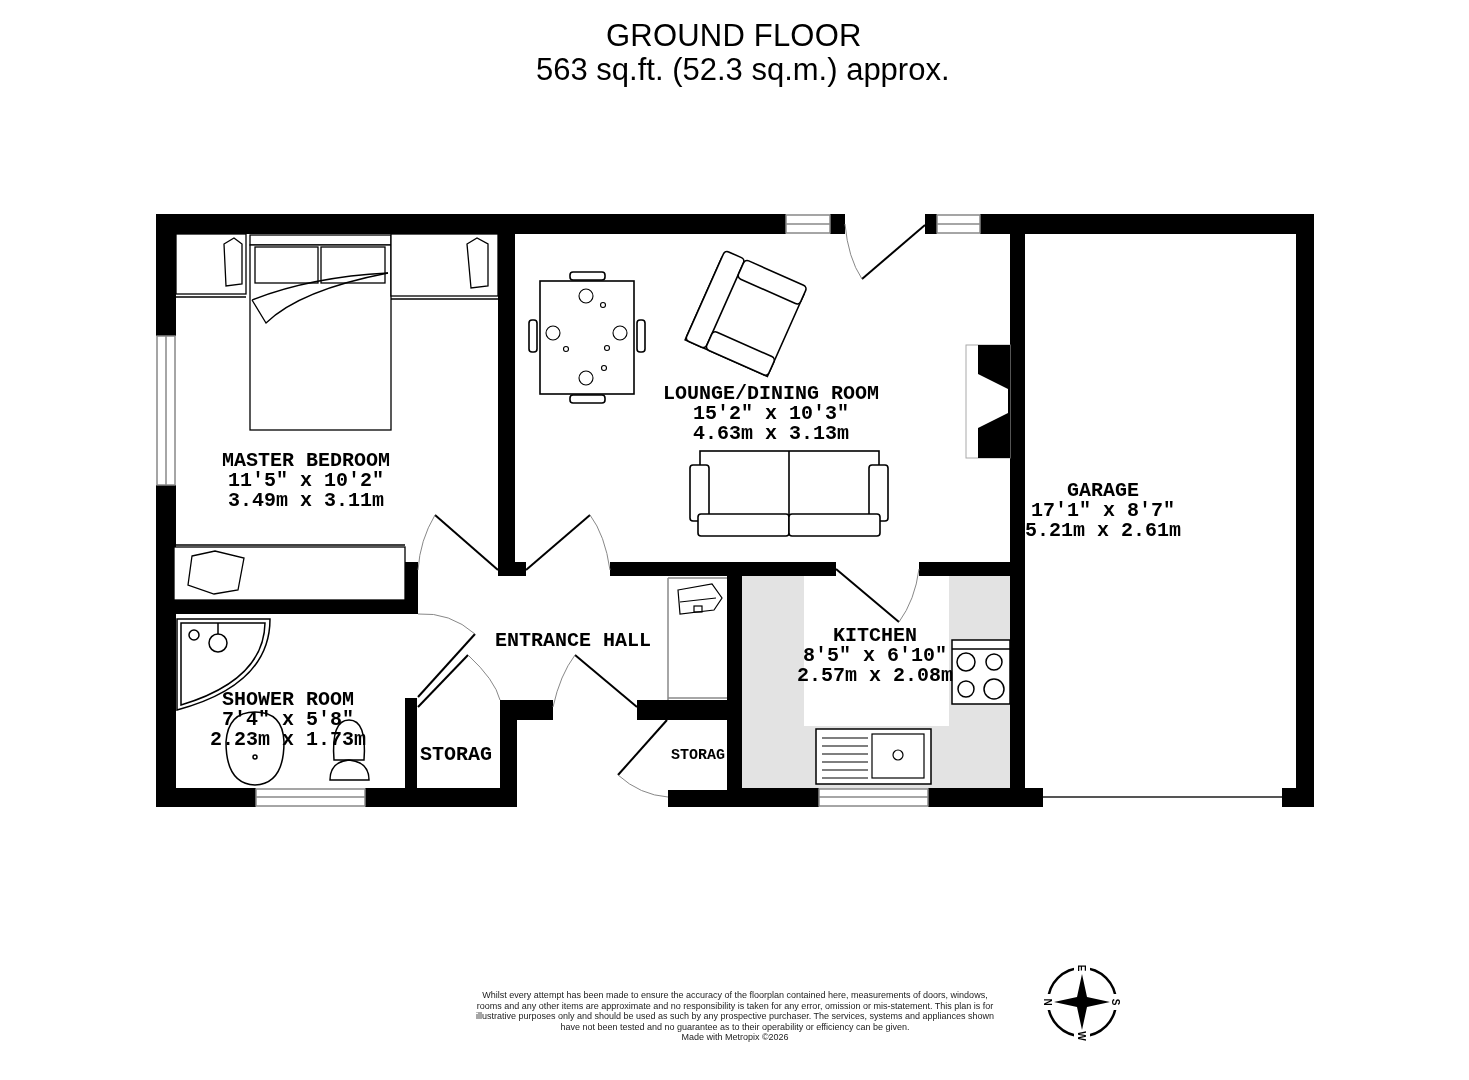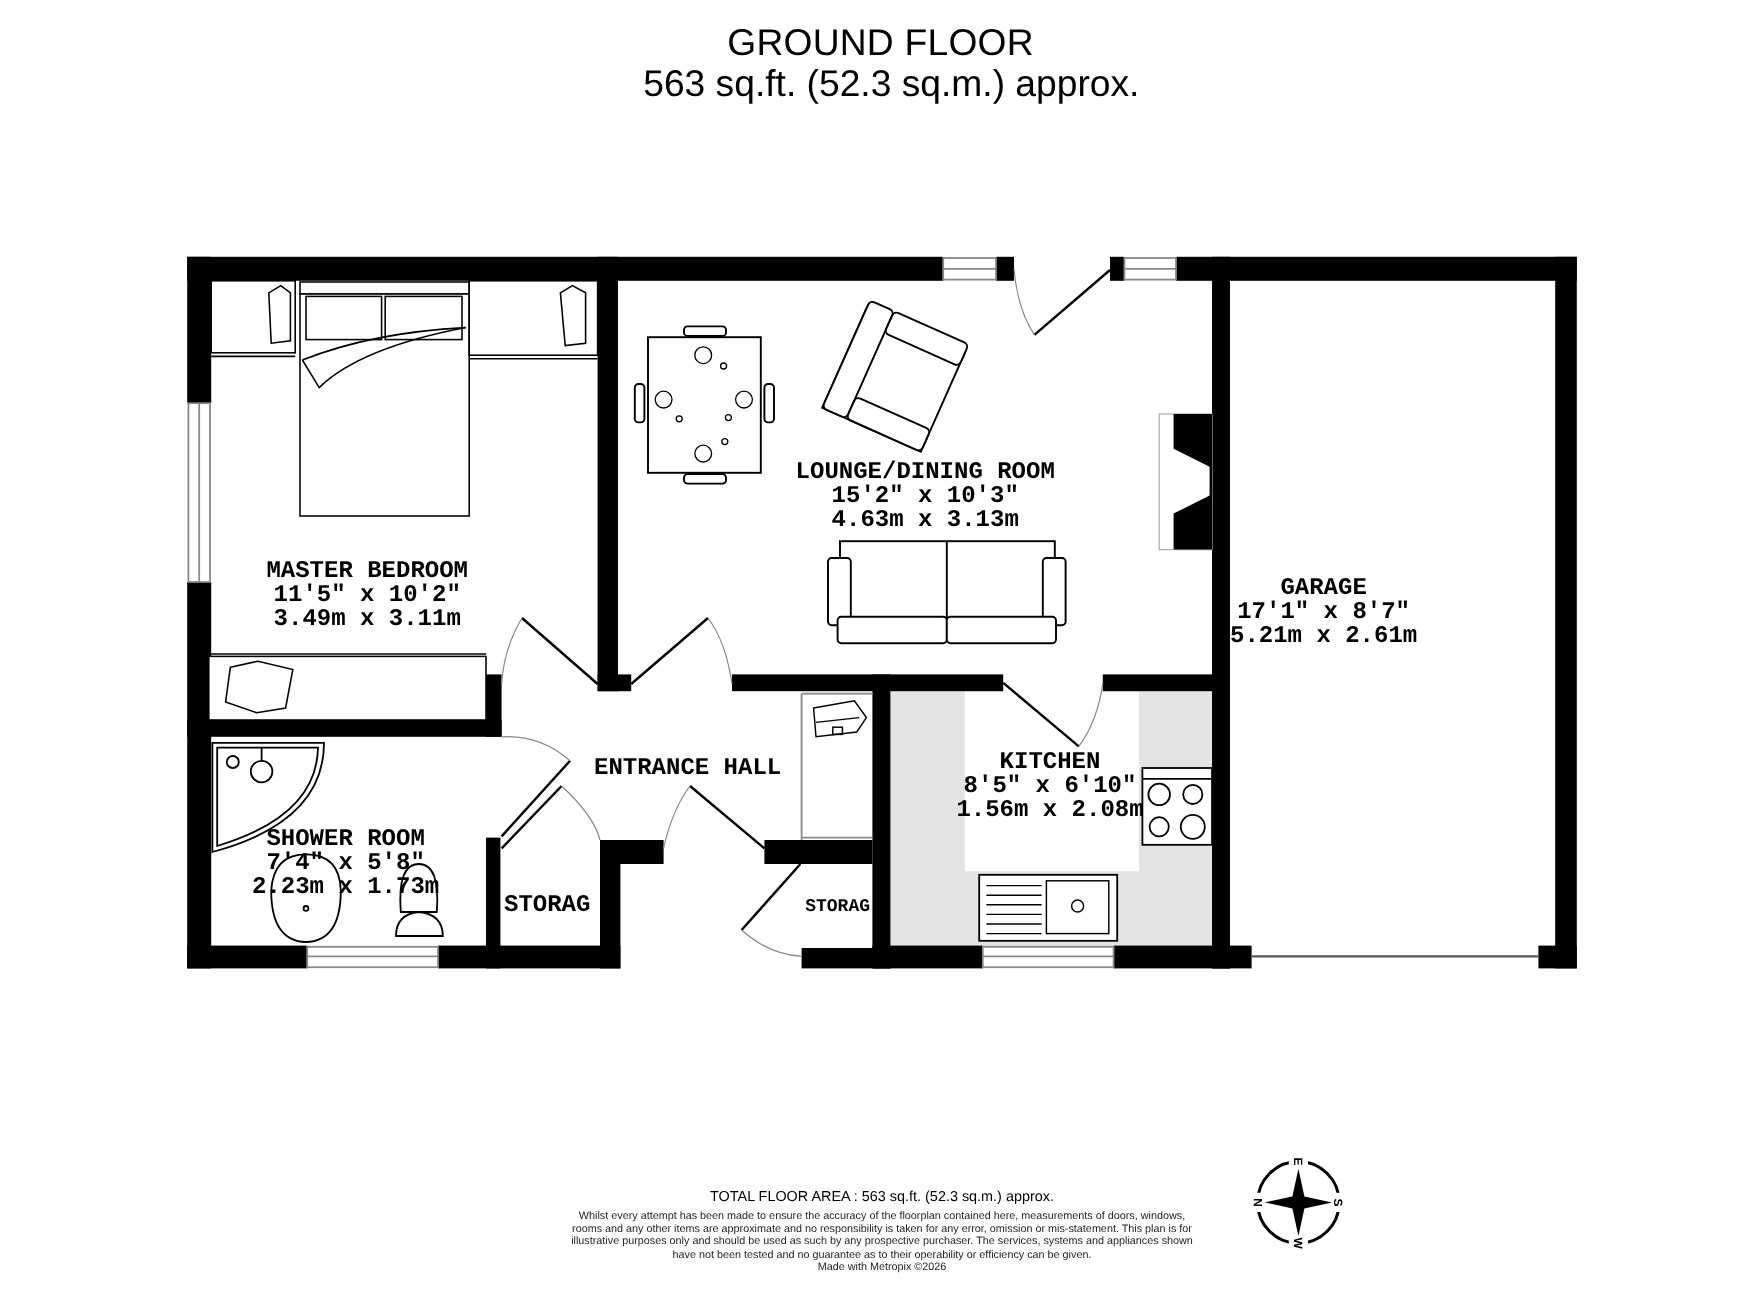--- a/index.html
+++ b/index.html
@@ -225,21 +225,21 @@
       <line x1="822" y1="754" x2="868" y2="754"></line>
         <line x1="822" y1="762" x2="868" y2="762"></line>
       <line x1="822" y1="770" x2="868" y2="770"></line>
         <line x1="822" y1="778" x2="868" y2="778"></line>
       <rect x="872" y="734" width="52" height="44"></rect>
       <circle cx="898" cy="755" r="5"></circle>
     </g>
   </g>
 </svg>
 
-<div class="room-label" style="left:306px; top:451px;margin-top:16px;">
+<div class="room-label" style="left:306px; top:451px;">
   <span>MASTER BEDROOM</span>
   <span class="dim">11'5"  x 10'2"</span>
   <span class="dim">3.49m  x 3.11m</span>
 </div>
 
 <div class="room-label" style="left:771px; top:384px;">
   <span>LOUNGE/DINING ROOM</span>
   <span class="dim">15'2"  x 10'3"</span>
   <span class="dim">4.63m  x 3.13m</span>
 </div>
@@ -250,21 +250,21 @@
   <span class="dim">5.21m  x 2.61m</span>
 </div>
 
 <div class="room-label" style="left:573px; top:631px;">
   <span>ENTRANCE HALL</span>
 </div>
 
 <div class="room-label" style="left:875px; top:626px;">
   <span>KITCHEN</span>
   <span class="dim">8'5"  x 6'10"</span>
-  <span class="dim">1.56m  x 2.08m</span>
+  <span class="dim">2.57m  x 2.08m</span>
 </div>
 
 <div class="room-label" style="left:288px; top:674px;margin-top:16px;">
   <span>SHOWER ROOM</span>
   <span class="dim">7'4"  x 5'8"</span>
   <span class="dim">2.23m  x 1.73m</span>
 </div>
 
 <div class="room-label" style="left:456px; top:745px;">
   <span>STORAG</span>
@@ -281,16 +281,15 @@
   <rect x="34" y="71" width="16" height="10" fill="#fff"></rect>
   <rect x="3" y="34" width="10" height="16" fill="#fff"></rect>
   <rect x="71" y="34" width="10" height="16" fill="#fff"></rect>
   <text x="42" y="12" font-size="10" font-weight="bold" text-anchor="middle" font-family="Liberation Sans, sans-serif" transform="rotate(90 42 8)">E</text>
   <text x="8" y="46" font-size="10" font-weight="bold" text-anchor="middle" font-family="Liberation Sans, sans-serif" transform="rotate(-90 8 42)">N</text>
   <text x="76" y="46" font-size="10" font-weight="bold" text-anchor="middle" font-family="Liberation Sans, sans-serif" transform="rotate(90 76 42)">S</text>
   <text x="42" y="80" font-size="10" font-weight="bold" text-anchor="middle" font-family="Liberation Sans, sans-serif" transform="rotate(90 42 76)">W</text>
 </svg>
 
 <div class="footer">
-  <div class="total">TOTAL FLOOR AREA : 563 sq.ft. (52.3 sq.m.) approx.</div>
   <div class="disclaimer">Whilst every attempt has been made to ensure the accuracy of the floorplan contained here, measurements of doors, windows, rooms and any other items are approximate and no responsibility is taken for any error, omission or mis-statement. This plan is for illustrative purposes only and should be used as such by any prospective purchaser. The services, systems and appliances shown have not been tested and no guarantee as to their operability or efficiency can be given.</div>
   <div class="credit">Made with Metropix ©2026</div>
 </div>
 
 </body></html>

